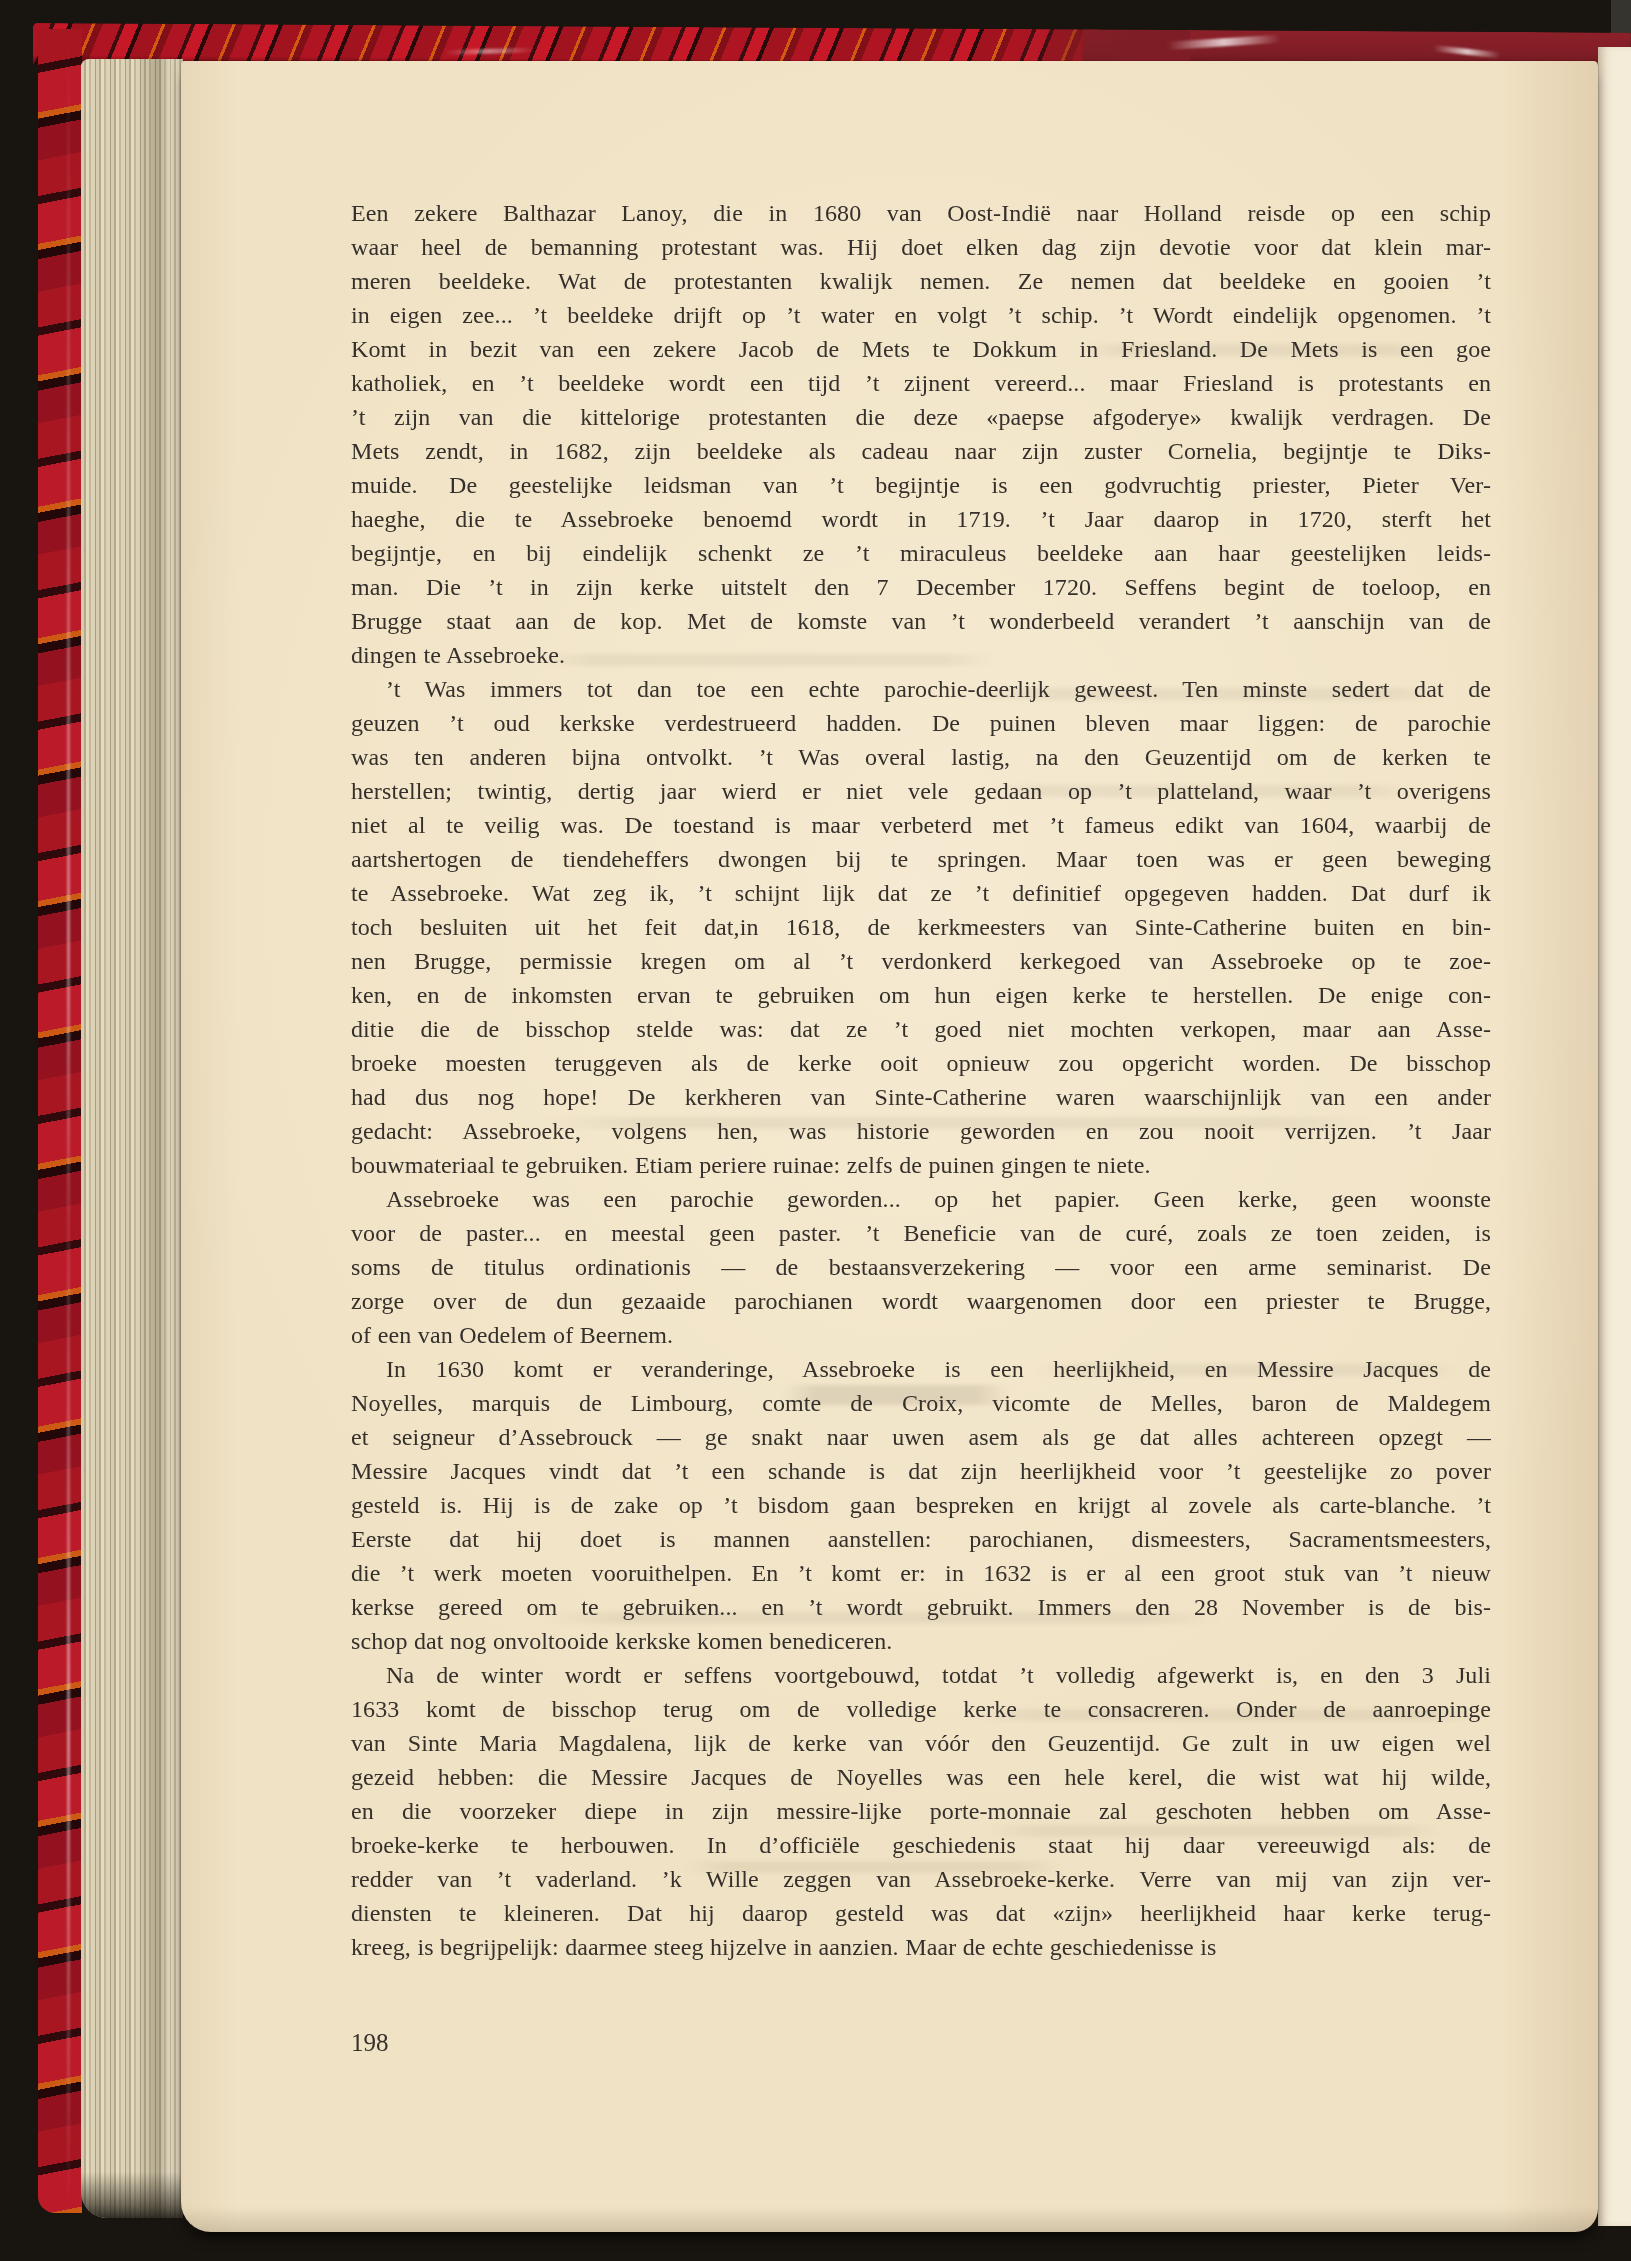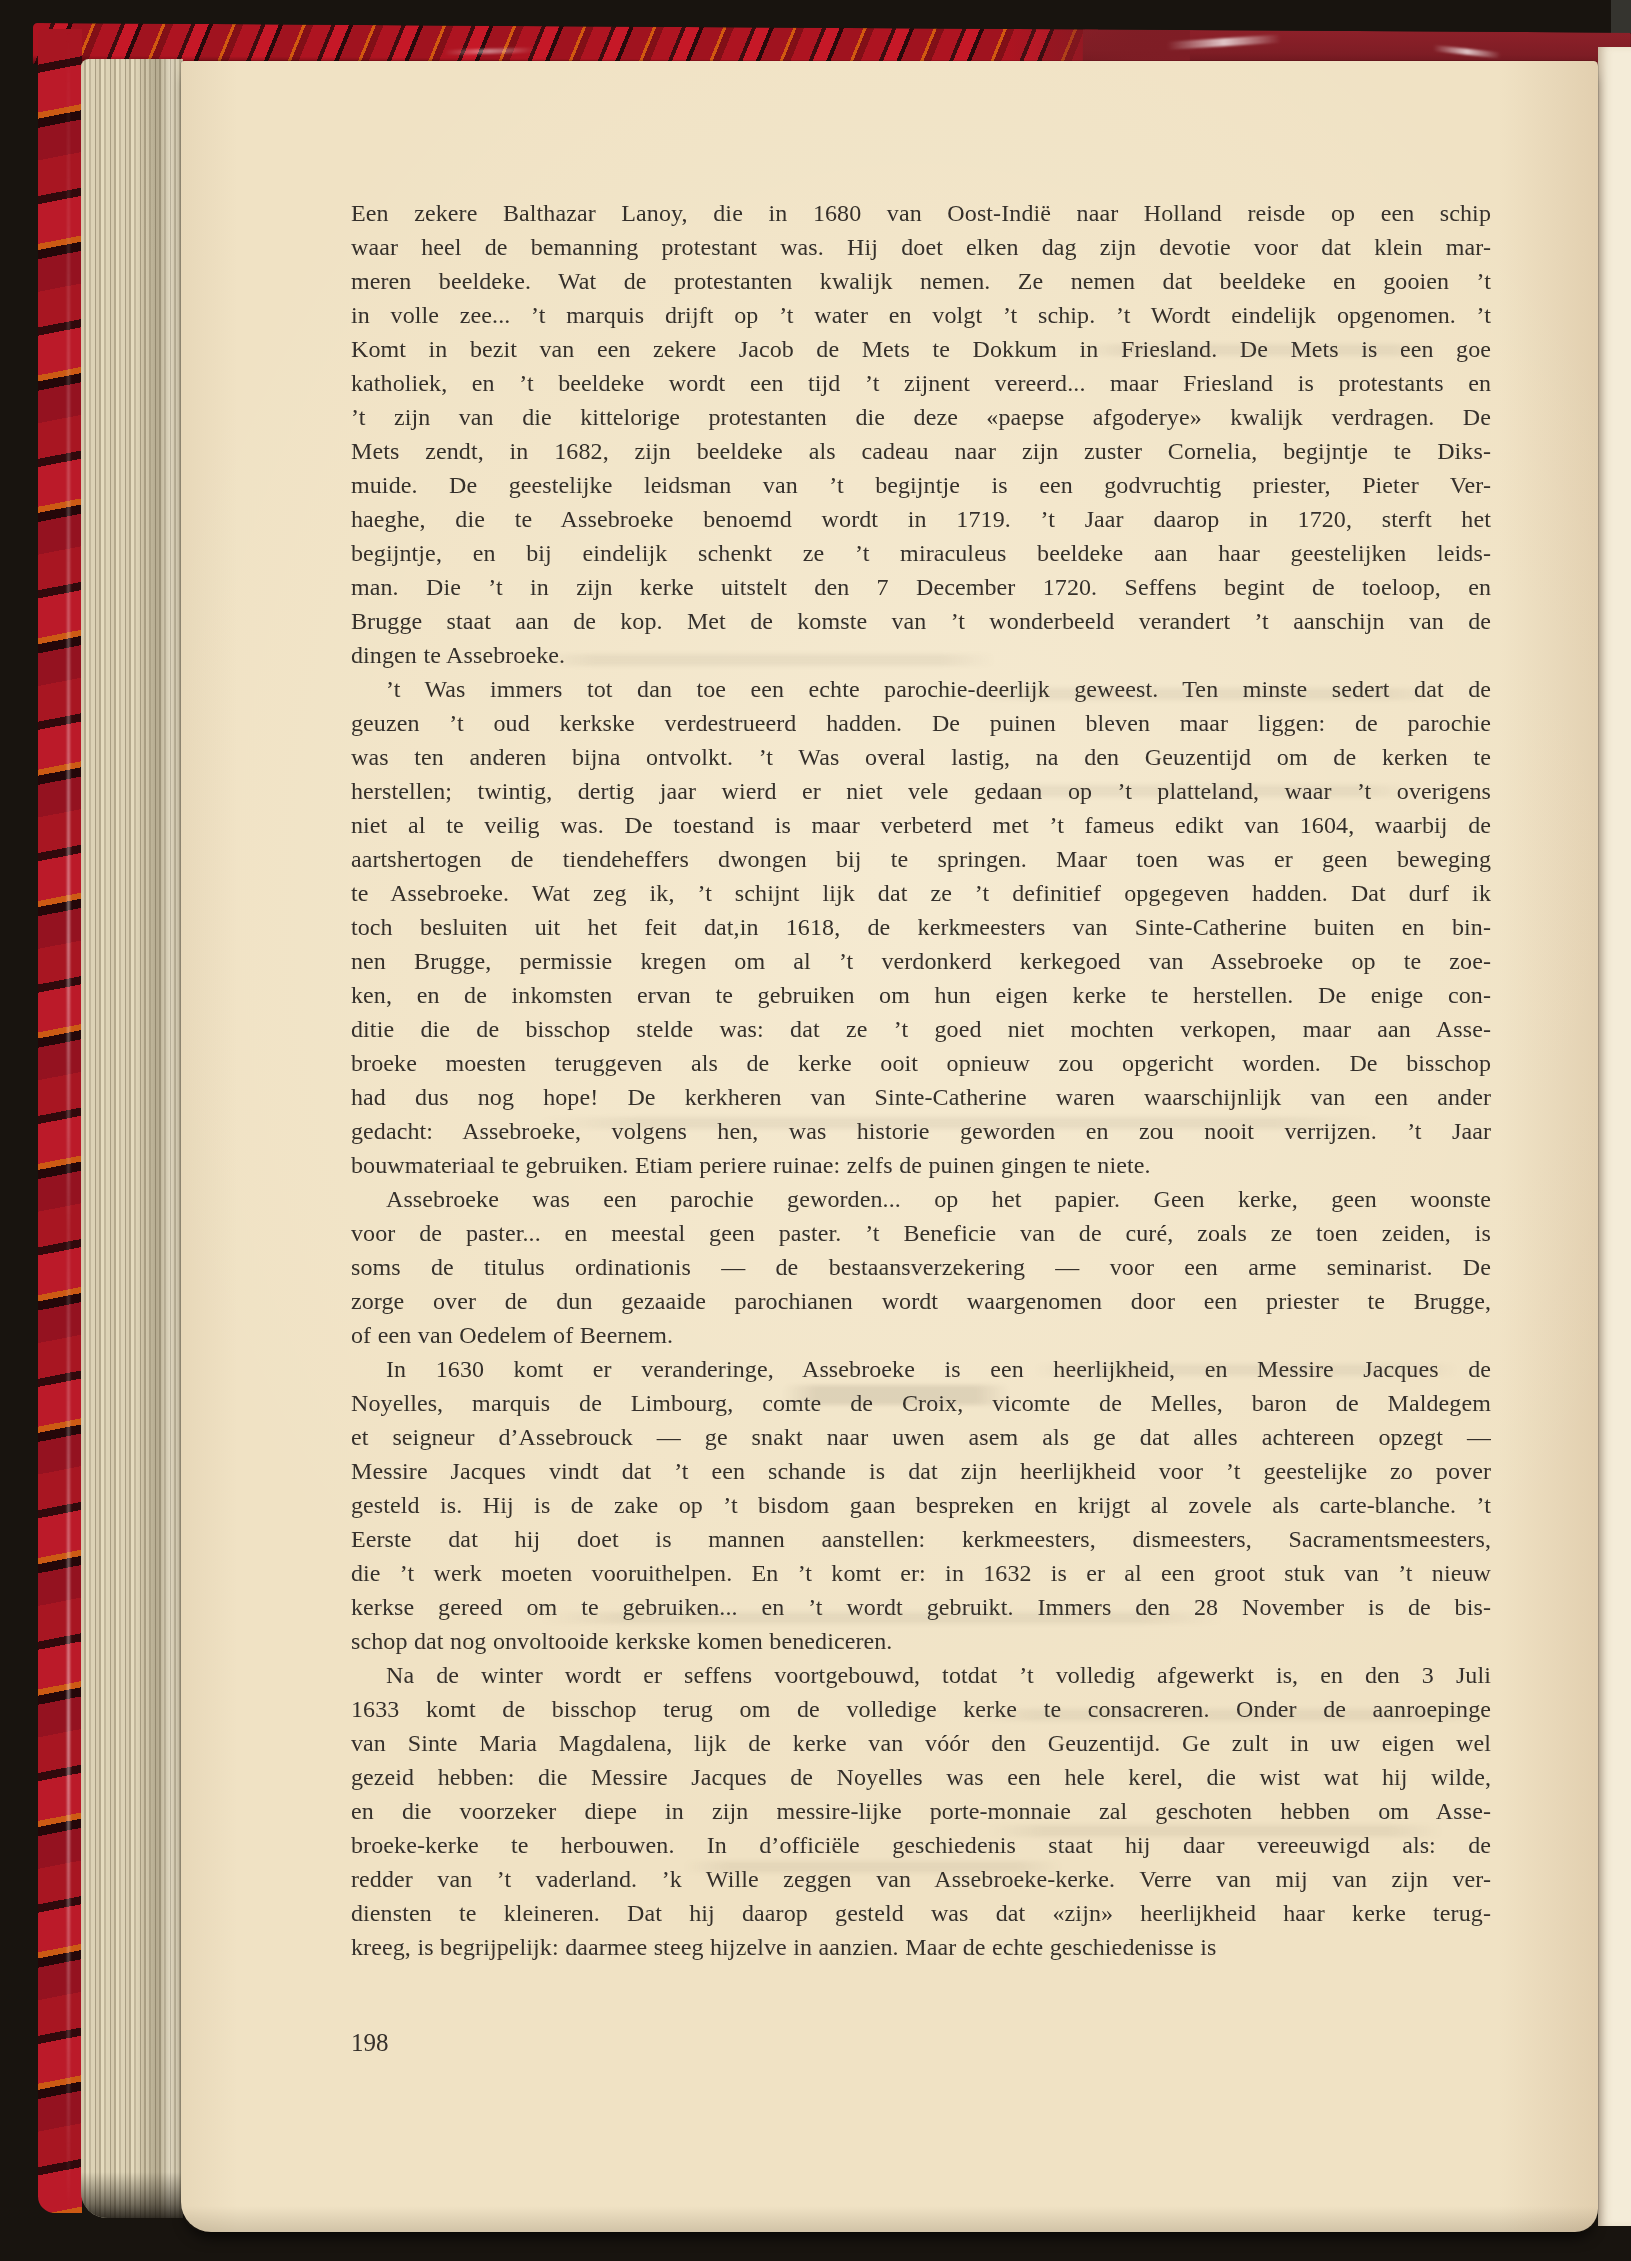--- a/index.html
+++ b/index.html
@@ -109,21 +109,21 @@
     <div class="ghost strong" style="left:601px;top:1324px;width:228px;"></div>
     <div class="ghost" style="left:358px;top:1551px;width:685px;"></div>
     <div class="ghost" style="left:791px;top:1648px;width:517px;"></div>
     <div class="ghost" style="left:806px;top:1764px;width:457px;"></div>
     <div class="ghost" style="left:502px;top:1800px;width:380px;"></div>
 
     <div class="text-block" id="text-block">
         <div class="line">Een zekere Balthazar Lanoy, die in 1680 van Oost-Indië naar Holland reisde op een schip</div>
         <div class="line">waar heel de bemanning protestant was. Hij doet elken dag zijn devotie voor dat klein mar-</div>
         <div class="line">meren beeldeke. Wat de protestanten kwalijk nemen. Ze nemen dat beeldeke en gooien ’t</div>
-        <div class="line">in volle zee... ’t marquis drijft op ’t water en volgt ’t schip. ’t Wordt eindelijk opgenomen. ’t</div>
+        <div class="line">in eigen zee... ’t beeldeke drijft op ’t water en volgt ’t schip. ’t Wordt eindelijk opgenomen. ’t</div>
         <div class="line">Komt in bezit van een zekere Jacob de Mets te Dokkum in Friesland. De Mets is een goe</div>
         <div class="line">katholiek, en ’t beeldeke wordt een tijd ’t zijnent vereerd... maar Friesland is protestants en</div>
         <div class="line">’t zijn van die kittelorige protestanten die deze «paepse afgoderye» kwalijk verdragen. De</div>
         <div class="line">Mets zendt, in 1682, zijn beeldeke als cadeau naar zijn zuster Cornelia, begijntje te Diks-</div>
         <div class="line">muide. De geestelijke leidsman van ’t begijntje is een godvruchtig priester, Pieter Ver-</div>
         <div class="line">haeghe, die te Assebroeke benoemd wordt in 1719. ’t Jaar daarop in 1720, sterft het</div>
         <div class="line">begijntje, en bij eindelijk schenkt ze ’t miraculeus beeldeke aan haar geestelijken leids-</div>
         <div class="line">man. Die ’t in zijn kerke uitstelt den 7 December 1720. Seffens begint de toeloop, en</div>
         <div class="line">Brugge staat aan de kop. Met de komste van ’t wonderbeeld verandert ’t aanschijn van de</div>
         <div class="line end">dingen te Assebroeke.</div>
@@ -145,21 +145,21 @@
         <div class="line indent">Assebroeke was een parochie geworden... op het papier. Geen kerke, geen woonste</div>
         <div class="line">voor de paster... en meestal geen paster. ’t Beneficie van de curé, zoals ze toen zeiden, is</div>
         <div class="line">soms de titulus ordinationis — de bestaansverzekering — voor een arme seminarist. De</div>
         <div class="line">zorge over de dun gezaaide parochianen wordt waargenomen door een priester te Brugge,</div>
         <div class="line end">of een van Oedelem of Beernem.</div>
         <div class="line indent">In 1630 komt er veranderinge, Assebroeke is een heerlijkheid, en Messire Jacques de</div>
         <div class="line">Noyelles, marquis de Limbourg, comte de Croix, vicomte de Melles, baron de Maldegem</div>
         <div class="line">et seigneur d’Assebrouck — ge snakt naar uwen asem als ge dat alles achtereen opzegt —</div>
         <div class="line">Messire Jacques vindt dat ’t een schande is dat zijn heerlijkheid voor ’t geestelijke zo pover</div>
         <div class="line">gesteld is. Hij is de zake op ’t bisdom gaan bespreken en krijgt al zovele als carte-blanche. ’t</div>
-        <div class="line">Eerste dat hij doet is mannen aanstellen: kerkmeesters, dismeesters, Sacramentsmeesters,</div>
+        <div class="line">Eerste dat hij doet is mannen aanstellen: parochianen, dismeesters, Sacramentsmeesters,</div>
         <div class="line">die ’t werk moeten vooruithelpen. En ’t komt er: in 1632 is er al een groot stuk van ’t nieuw</div>
         <div class="line">kerkse gereed om te gebruiken... en ’t wordt gebruikt. Immers den 28 November is de bis-</div>
         <div class="line end">schop dat nog onvoltooide kerkske komen benediceren.</div>
         <div class="line indent">Na de winter wordt er seffens voortgebouwd, totdat ’t volledig afgewerkt is, en den 3 Juli</div>
         <div class="line">1633 komt de bisschop terug om de volledige kerke te consacreren. Onder de aanroepinge</div>
         <div class="line">van Sinte Maria Magdalena, lijk de kerke van vóór den Geuzentijd. Ge zult in uw eigen wel</div>
         <div class="line">gezeid hebben: die Messire Jacques de Noyelles was een hele kerel, die wist wat hij wilde,</div>
         <div class="line">en die voorzeker diepe in zijn messire-lijke porte-monnaie zal geschoten hebben om Asse-</div>
         <div class="line">broeke-kerke te herbouwen. In d’officiële geschiedenis staat hij daar vereeuwigd als: de</div>
         <div class="line">redder van ’t vaderland. ’k Wille zeggen van Assebroeke-kerke. Verre van mij van zijn ver-</div>

